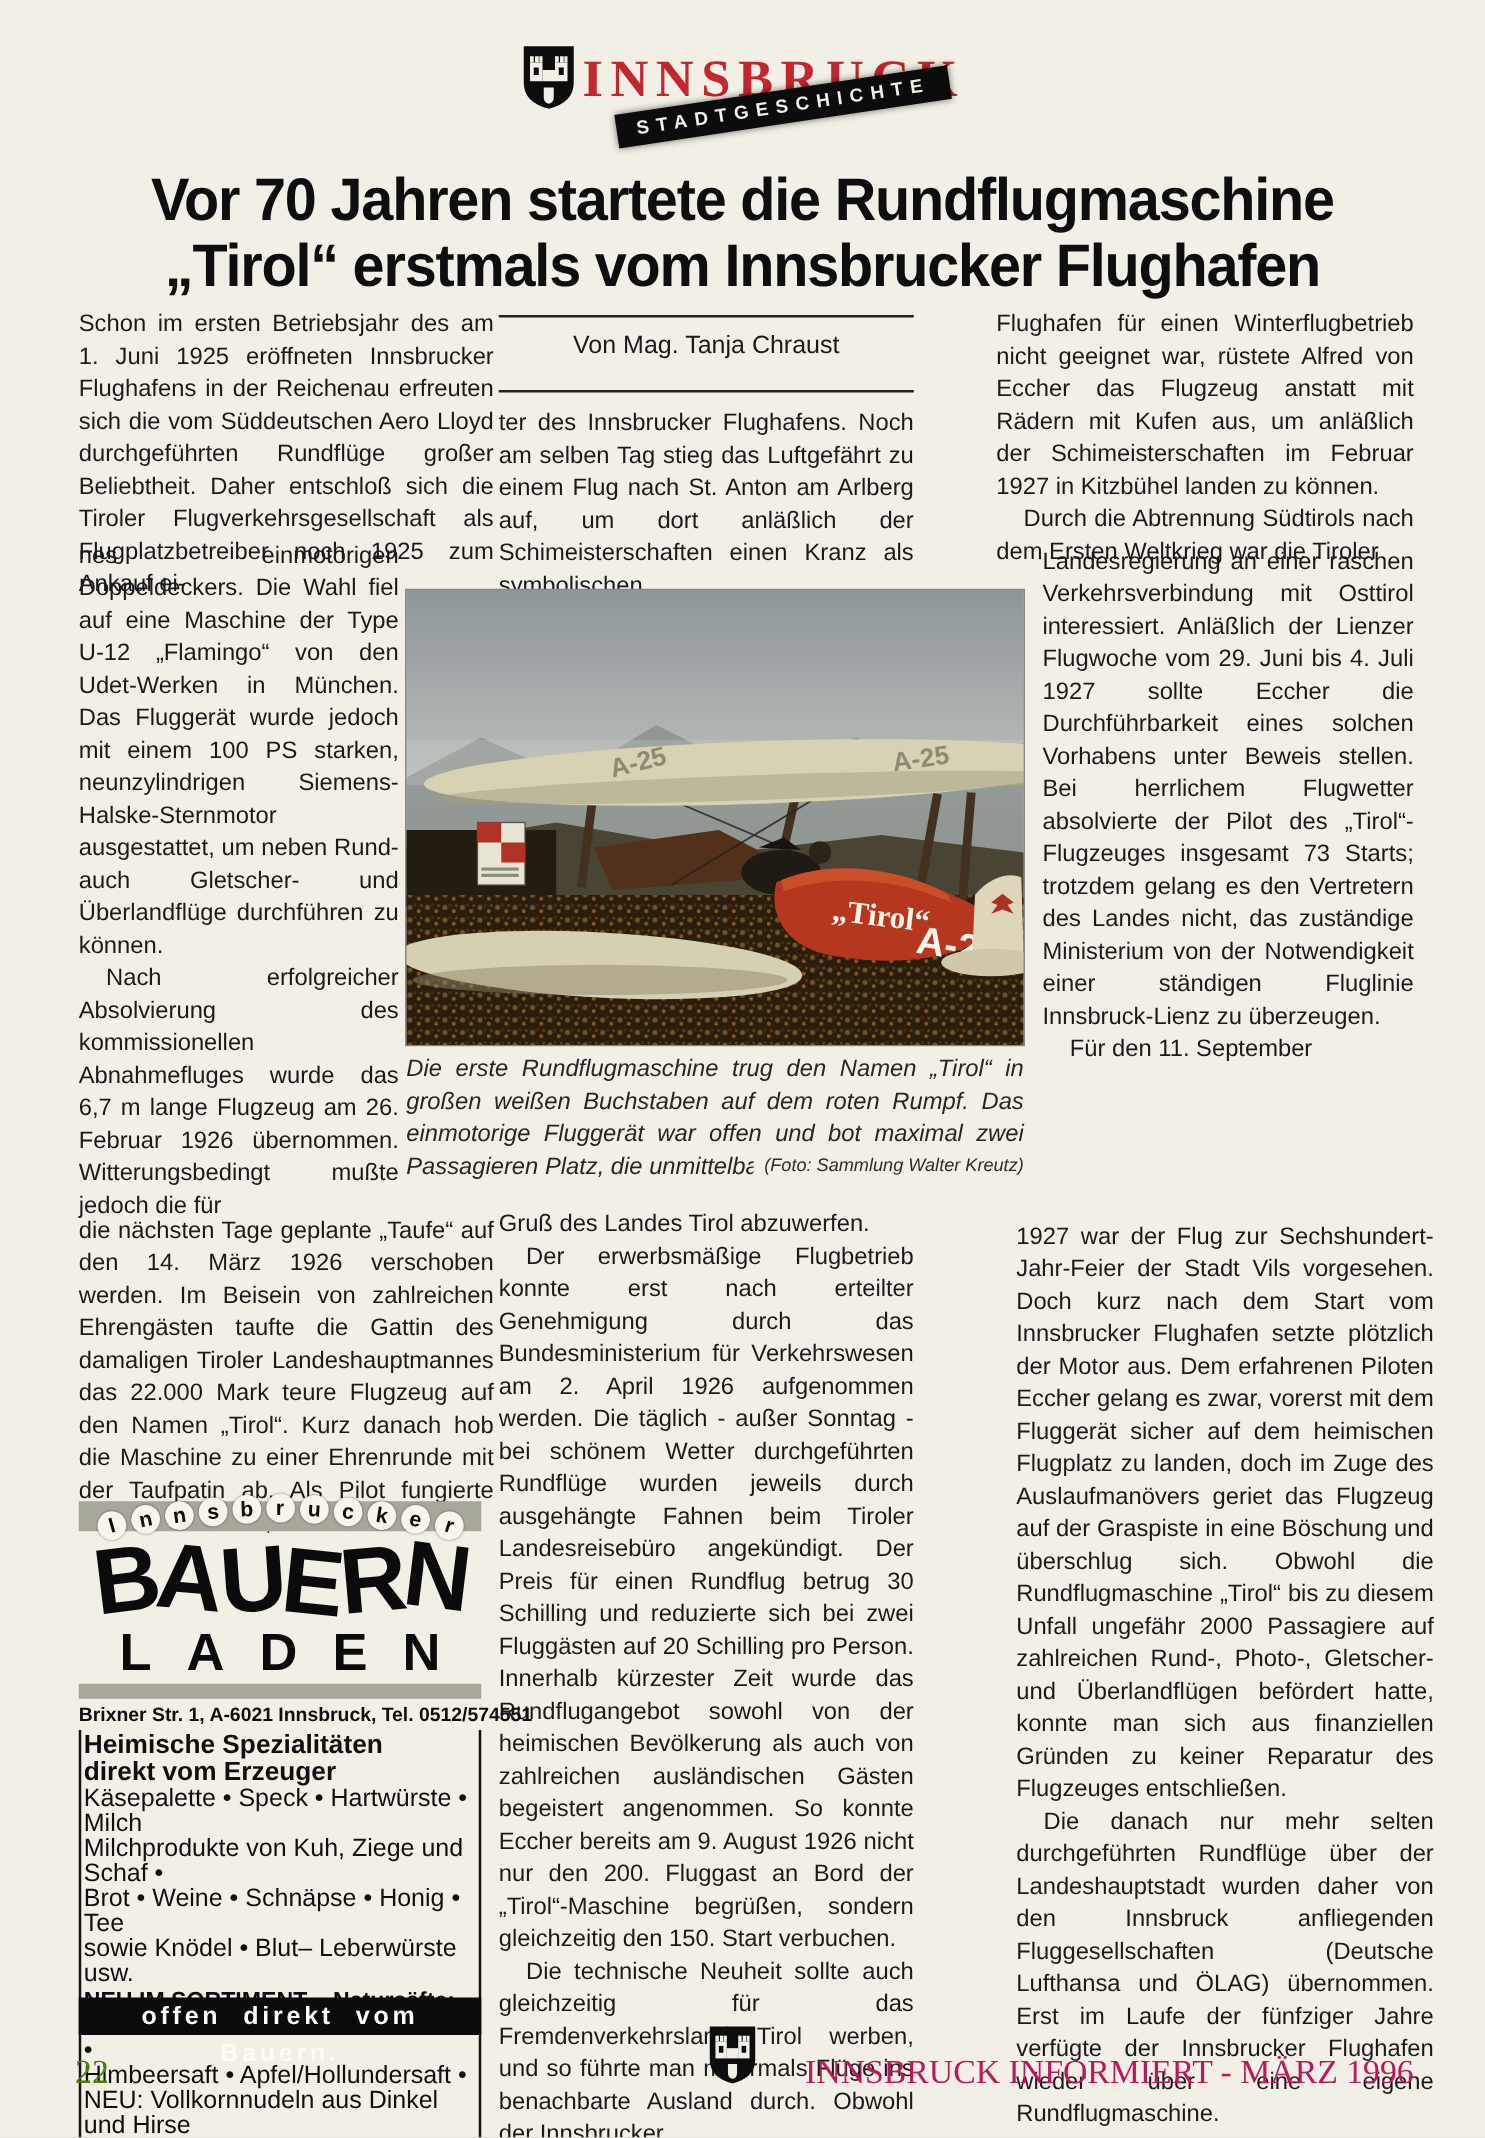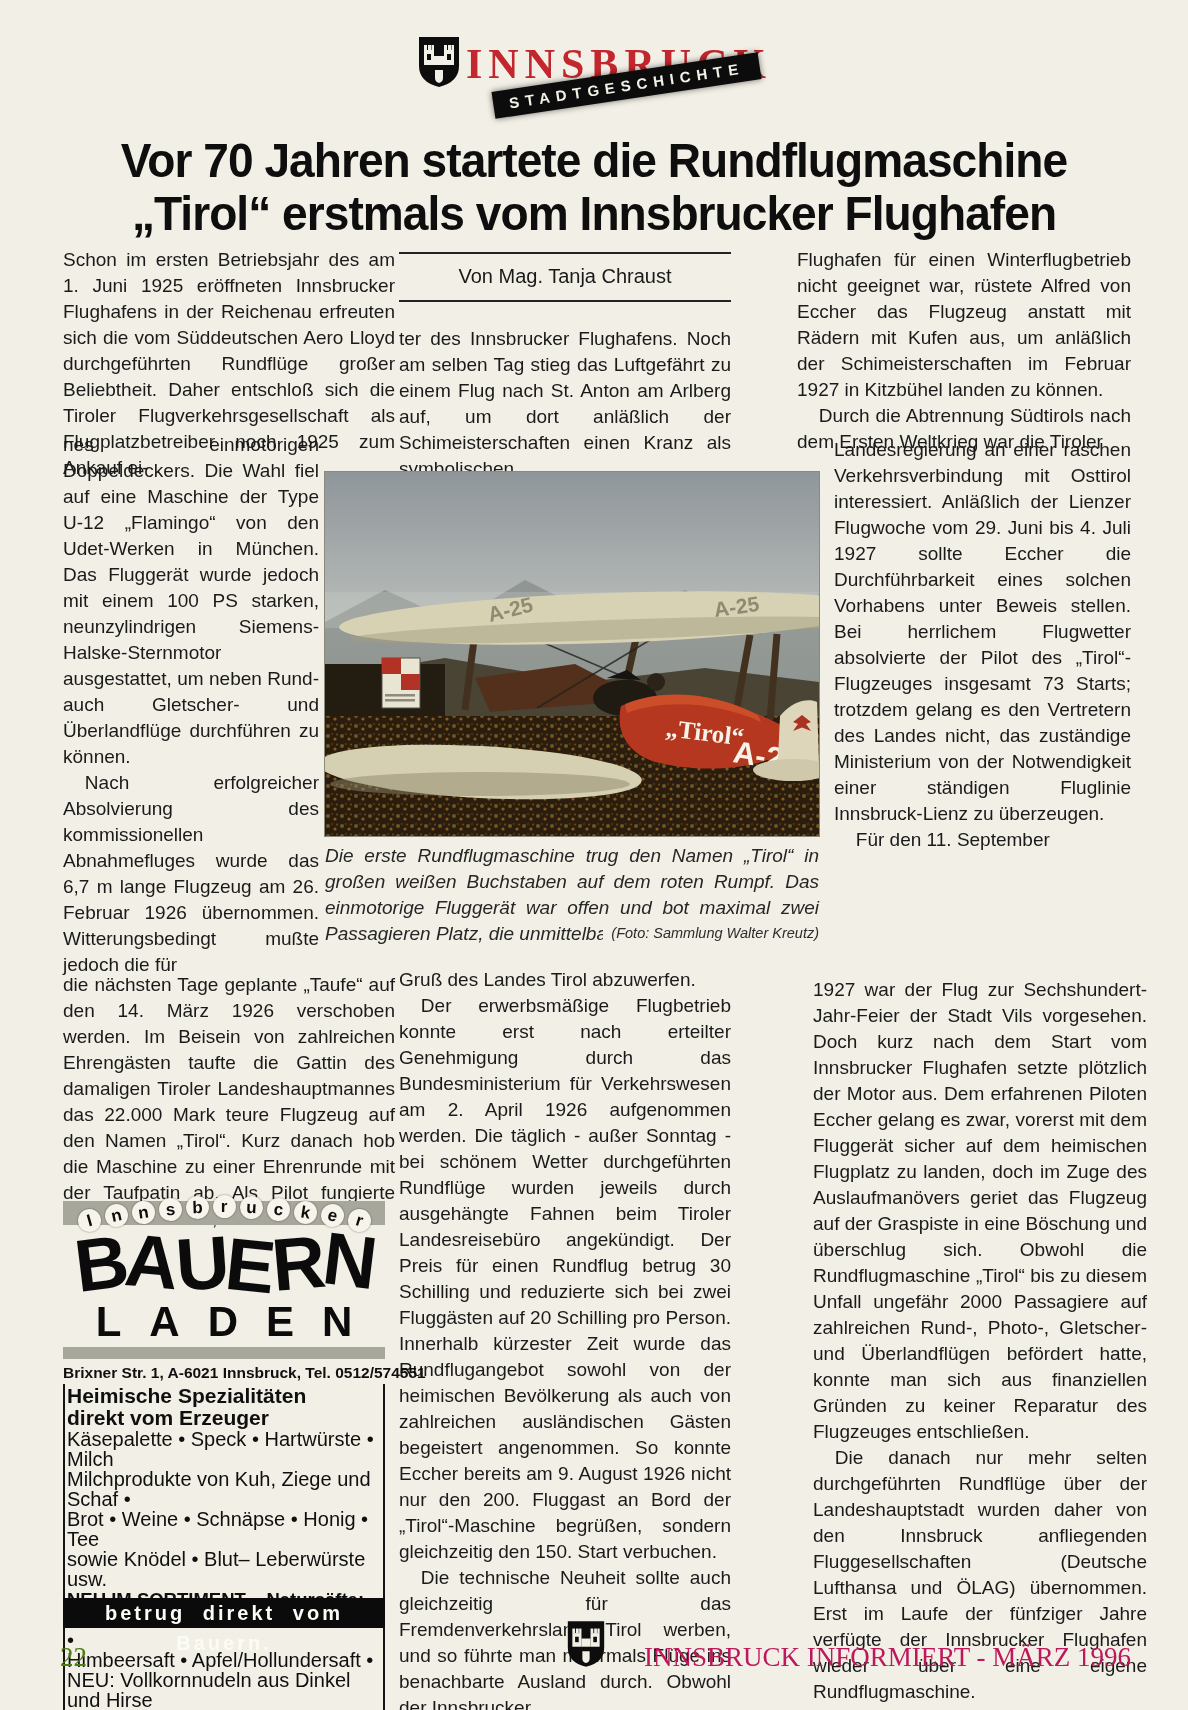--- a/index.html
+++ b/index.html
@@ -20,21 +20,21 @@
             font-size:48px;letter-spacing:-1px;color:#0e0e0e;transform:scaleX(.96);}
   .hl1{top:133px;} .hl2{top:186px;}
 
   
   .copy{position:absolute;font-size:19px;line-height:26px;text-align:justify;color:#1a1a1a;}
   .copy p{margin:0;}
   .copy p + p{text-indent:1.15em;}
 
   .byline{position:absolute;left:399px;top:252px;width:332px;text-align:center;}
   .byline .rule{border-top:2px solid #222;height:0;}
-  .byline .by-text{font-size:20px;padding:11px 0 12px 0;color:#1a1a1a;}
+  .byline .by-text{font-size:20px;padding:11px 0 24px 0;color:#1a1a1a;}
 
   
   .photo{position:absolute;left:325px;top:472px;width:494px;height:364px;
          outline:1px solid #8b887c;background:#9aa0a0;}
   .caption{position:absolute;left:325px;top:843px;width:494px;font-style:italic;
            font-size:19px;line-height:26px;text-align:justify;color:#262626;}
   .credit{position:absolute;right:0;bottom:1px;font-style:italic;font-size:14.5px;color:#2c2c2c;
           background:#f2efe6;padding-left:8px;}
 
   
@@ -228,21 +228,21 @@
       <div class="ad-line" data-name="ad-line">Käsepalette • Speck • Hartwürste • Milch</div>
       <div class="ad-line" data-name="ad-line">Milchprodukte von Kuh, Ziege und Schaf •</div>
       <div class="ad-line" data-name="ad-line">Brot • Weine • Schnäpse • Honig • Tee</div>
       <div class="ad-line" data-name="ad-line">sowie Knödel • Blut– Leberwürste usw.</div>
       <div class="ad-neu" data-name="ad-neu-heading">NEU IM SORTIMENT – Natursäfte:</div>
       <div class="ad-line" data-name="ad-line">z.B. Roter sich weißer Traubensaft •</div>
       <div class="ad-line" data-name="ad-line">Himbeersaft • Apfel/Hollundersaft •</div>
       <div class="ad-line" data-name="ad-neu2-line">NEU: Vollkornnudeln aus Dinkel und Hirse</div>
       <div class="ad-line" data-name="ad-hours">Geöffnet Mo–Fr durchg. 8–18, Sa 9–12 Uhr</div>
     </div>
-    <div class="ad-barbtm" data-name="ad-bottom-bar">betrug direkt vom Bauern.</div>
+    <div class="ad-barbtm" data-name="ad-bottom-bar">offen direkt vom Bauern.</div>
   </div>
 
   <div class="pagenum" data-name="page-number">22</div>
   <svg class="shield" style="left:566px;top:1620px;" width="40" height="48" viewBox="0 0 44 52" data-name="footer-shield-icon">
     <path d="M2,1 H42 V30 Q42,46 22,51 Q2,46 2,30 Z" fill="#0d0d0d"></path>
     <rect x="7" y="14" width="10" height="15" fill="#f2efe6"></rect>
     <rect x="27" y="14" width="10" height="15" fill="#f2efe6"></rect>
     <rect x="7" y="9" width="3" height="5" fill="#f2efe6"></rect>
       <rect x="11" y="9" width="3" height="5" fill="#f2efe6"></rect>
       <rect x="14.5" y="9" width="2.5" height="5" fill="#f2efe6"></rect>

